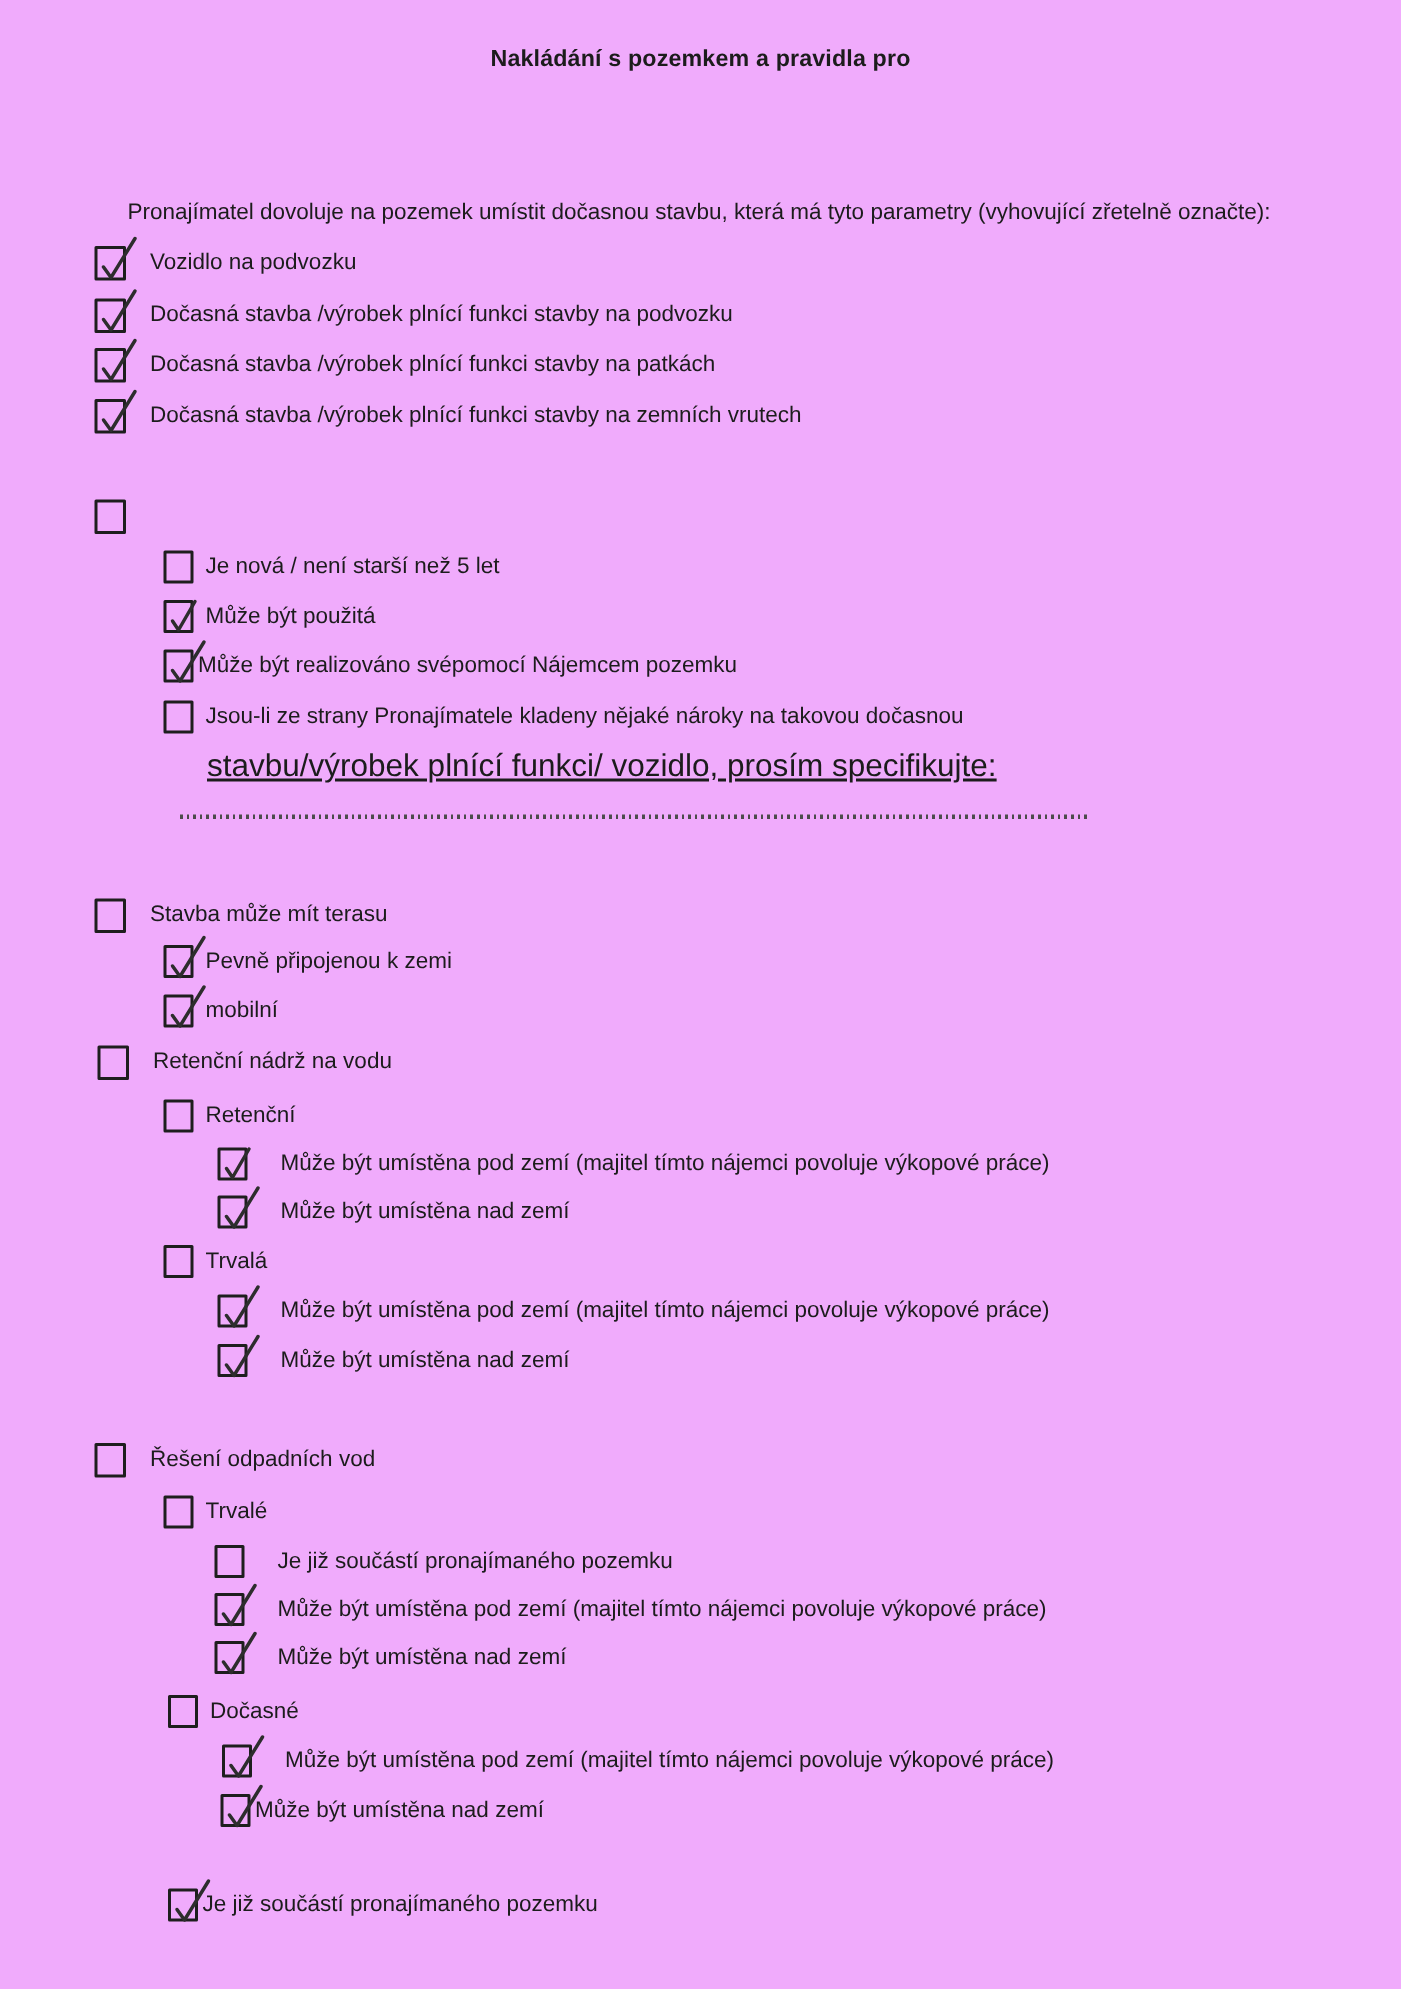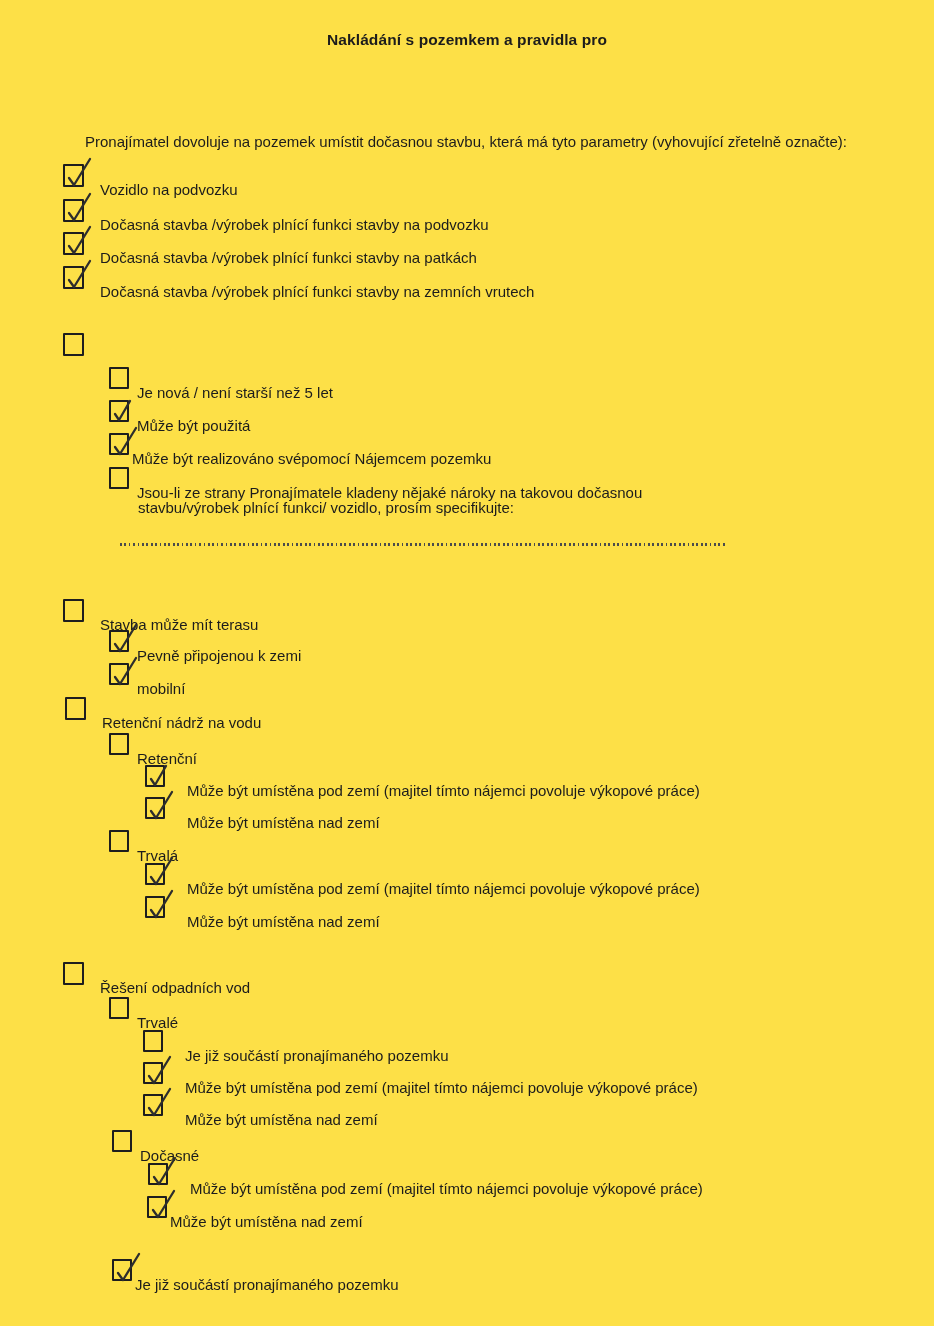--- a/index.html
+++ b/index.html
@@ -1,18 +1,18 @@
 <!DOCTYPE html>
 <html><head>
 <meta charset="utf-8">
 <style>
   html,body { margin:0; padding:0; background:#ffffff; }
   .page {
     position:relative; width:934px; height:1326px;
-    background:#fde047; overflow:hidden;
+    background:#f0abfc; overflow:hidden;
     font-family:"Liberation Sans", sans-serif;
     color:#1c1c1c;
   }
   .title {
     position:absolute; left:0; width:934px; text-align:center;
     font-weight:bold; font-size:15.5px; letter-spacing:0.1px;
   }
   .intro {
     position:absolute; top:133px; left:85px;
     font-size:15px; white-space:nowrap;
@@ -30,27 +30,27 @@
     position:absolute; left:-2px; top:-14px;
     width:30px; height:38px; overflow:visible; pointer-events:none;
   }
   .tick polyline {
     fill:none; stroke:#2d2d2d; stroke-width:2.3;
     stroke-linecap:round; stroke-linejoin:round;
   }
   .tick.small { left:-1px; top:-5px; width:24px; height:28px; }
   .lbl {
     font-size:15px; line-height:22px; margin-left:16px;
-    margin-top:15px; white-space:nowrap;
+    margin-top:0; white-space:nowrap;
   }
   .lvl1 .lbl { margin-left:8px; }
   .lvl2 .lbl { margin-left:22px; }
   .tight .lbl { margin-left:3px; }
   .line2 {
-    position:absolute; font-size:15px; white-space:nowrap;
+    position:absolute; font-size:21px; white-space:nowrap;text-decoration:underline;
   }
   .dotted {
     position:absolute; top:543px; left:120px; width:605px; height:3px;
     background:repeating-linear-gradient(90deg,#4c4c4c 0 1.7px,transparent 1.7px 4.4px);
   }
 </style>
 </head>
 <body>
 
 <div class="page">

